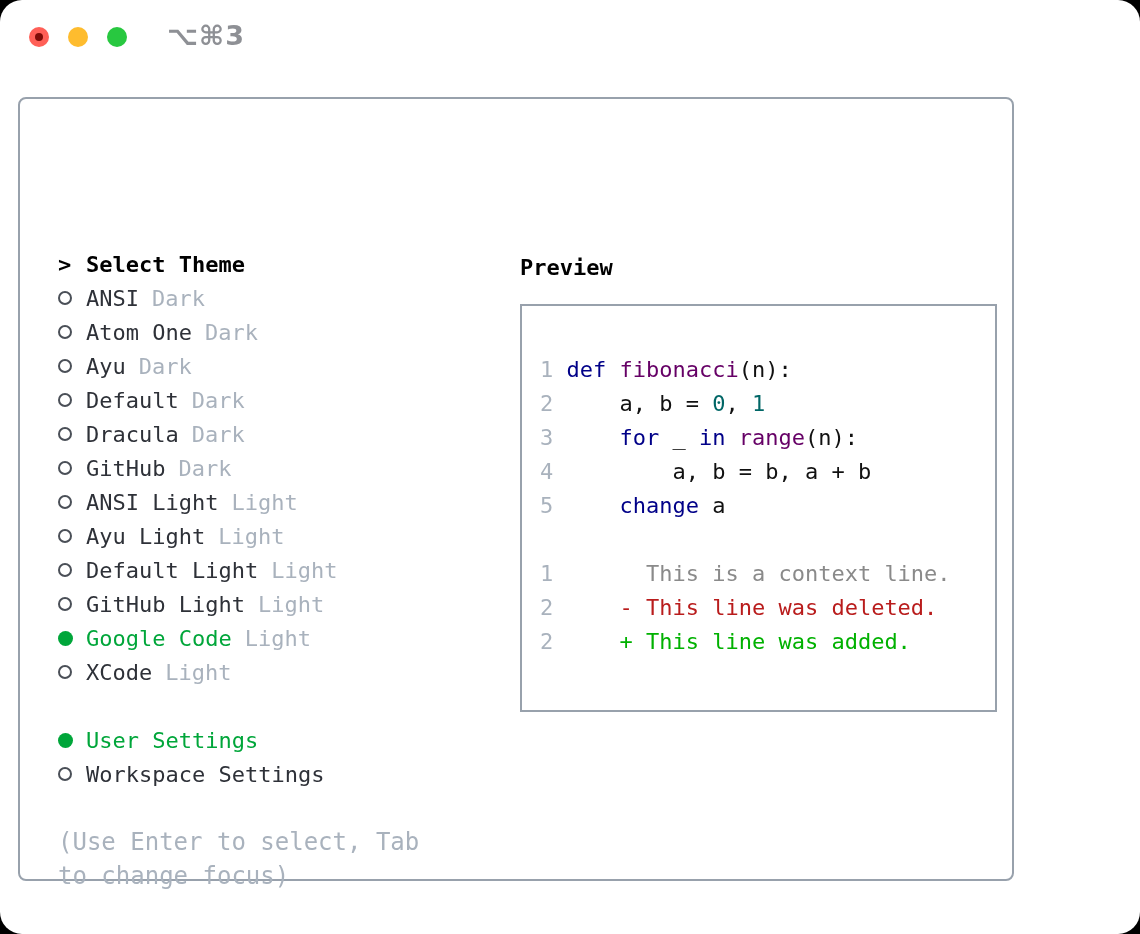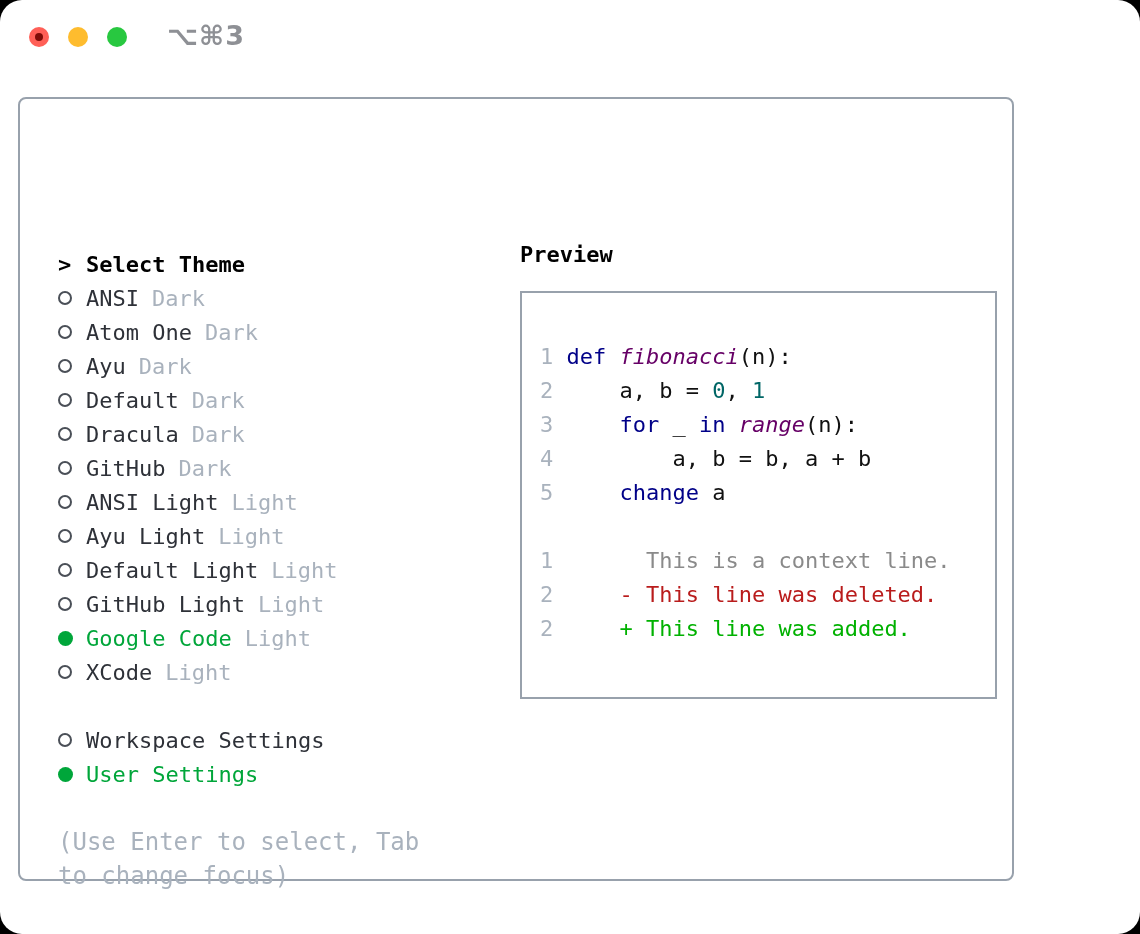--- a/index.html
+++ b/index.html
@@ -72,21 +72,21 @@
   .selected .tname { color: #00a63a; }
   .tvariant { color: #a9b2bd; margin-left: 13px; white-space: pre; }
   .spacer { height: 34px; }
   .hint {
     color: #a9b2bd;
     width: 400px;
     line-height: 34px;
     font-size: 24px;
   }
   
-  .right-col { position: absolute; left: 500px; top: 139px; }
+  .right-col { position: absolute; left: 500px; top: 152px; }
   .preview-header {
     height: 34px; line-height: 34px;
     font-size: 22px; font-weight: bold; color: #000;
   }
   .preview-box {
     box-sizing: border-box;
     margin-top: 19px;
     width: 477px; height: 408px;
     border: 2px solid #98a1ac;
     background: #fff;
@@ -94,21 +94,21 @@
     overflow: hidden;
   }
   .pline {
     height: 34px; line-height: 34px;
     font-size: 22px;
     white-space: pre;
   }
   .tok-n   { color: #a9b2bd; }
   .tok-t   { color: #111111; }
   .tok-kw  { color: #000088; }
-  .tok-fn  { color: #660066; font-style: italic; }
+  .tok-fn  { color: #660066; }
   .tok-lit { color: #006666; }
   .tok-ctx { color: #8a8a8a; text-align: right; }
   .tok-del { color: #b91c1c; }
   .tok-add { color: #00b100; }
 </style>
 </head>
 <body>
 
 <div class="window">
 
@@ -215,31 +215,31 @@
             </span>
             <span class="tname">XCode</span>
             <span class="tvariant">Light</span>
           </div>
         </div>
 
       <div class="row spacer"></div>
 
 
       <div id="apply-list">
+          <div class="row selected">
+            <span class="marker">
+              <span class="radio on"></span>
+            </span>
+            <span class="tname">User Settings</span>
+          </div>
           <div class="row">
             <span class="marker">
               <span class="radio"></span>
             </span>
             <span class="tname">Workspace Settings</span>
-          </div>
-          <div class="row selected">
-            <span class="marker">
-              <span class="radio on"></span>
-            </span>
-            <span class="tname">User Settings</span>
           </div>
         </div>
 
       <div class="row spacer"></div>
 
       <div class="hint">(Use Enter to select, Tab to change focus)</div>
     </div>
 
     <div class="right-col">
       <div class="preview-header">Preview</div>

